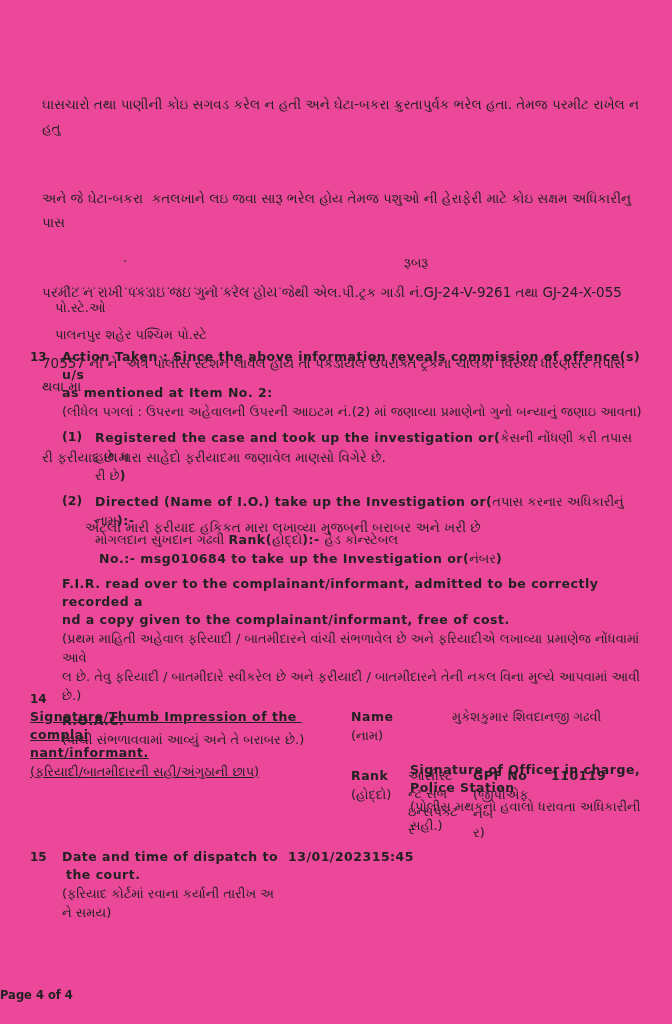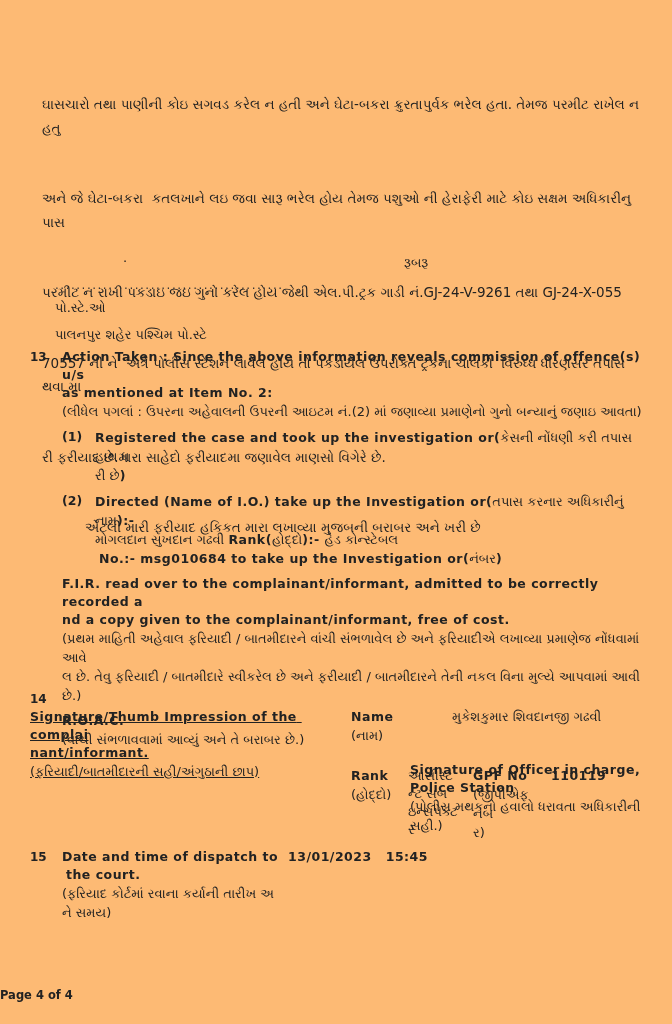--- a/index.html
+++ b/index.html
@@ -1,19 +1,19 @@
 <!DOCTYPE html>
 <html><head>
 <meta charset="utf-8">
 <style>
   html,body{margin:0;padding:0;background:#e8e8e8;}
   .page{
     position:relative;
     width:672px;height:1024px;
-    background:#fdba74;
+    background:#ec4899;
     color:#222;
     font-family:"DejaVu Sans","Liberation Sans",sans-serif;
     overflow:hidden;
   }
   .gu{font-size:13px;font-weight:400;white-space:pre-wrap;}
   .en{font-size:12.5px;font-weight:700;letter-spacing:0.5px;white-space:pre-wrap;}
   .line{line-height:18px;}
   .gline{line-height:19px;}
 
   .para{position:absolute;left:42px;top:46px;width:602px;line-height:23.5px;font-size:13.5px;}
@@ -42,21 +42,21 @@
 
   .sig-block{margin-left:348px;width:240px;margin-top:12px;}
 
   .col-left14{width:321px;flex:none;text-decoration:underline;}
   .col-right14{flex:1;}
   .name-row{display:flex;gap:44px;}
   .name-label{width:57px;flex:none;}
   .rank-grid{display:grid;grid-template-columns:57px 65px 78px auto;margin-top:22px;}
 
   .date-row{display:flex;}
-  .date-val{margin-left:10px;display:flex;gap:14px;}
+  .date-val{margin-left:10px;display:flex;}
   .court{padding-left:4px;}
 
   .footer{position:absolute;left:0;top:988px;width:632px;text-align:left;font-size:11.5px;font-weight:700;}
 </style>
 </head>
 <body>
 
 <div class="page">
 
   <div class="para gu">

